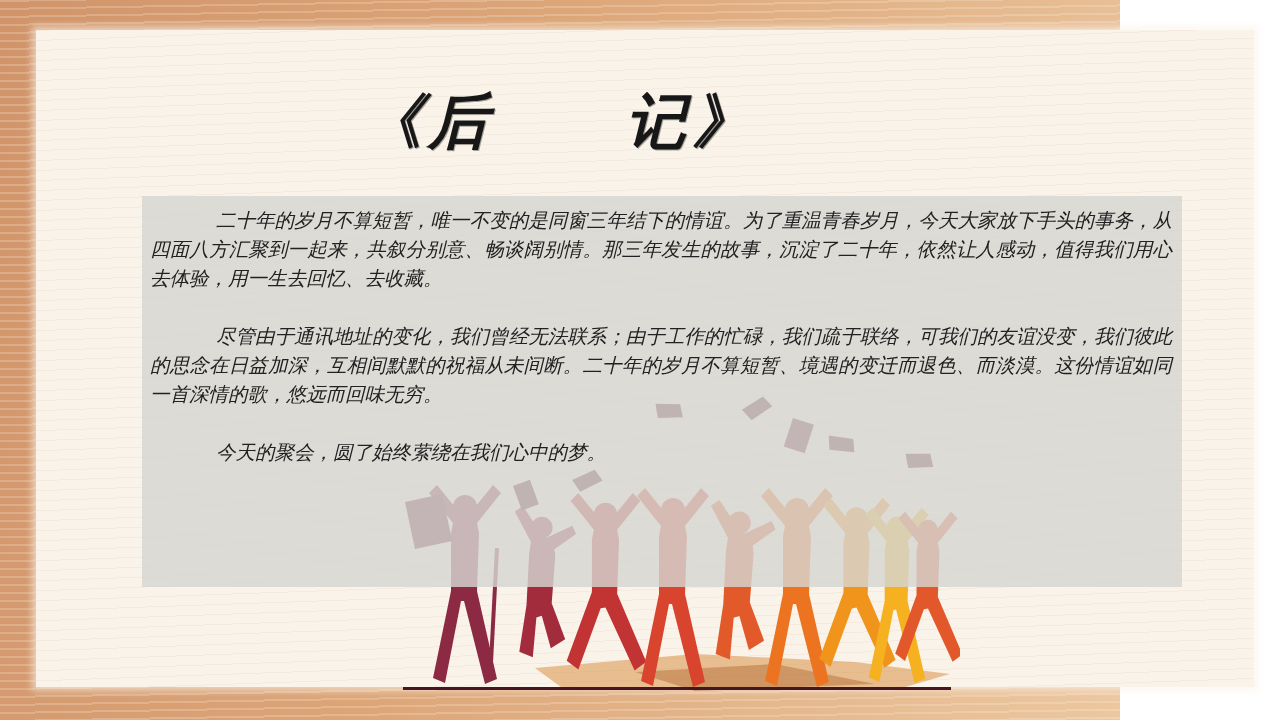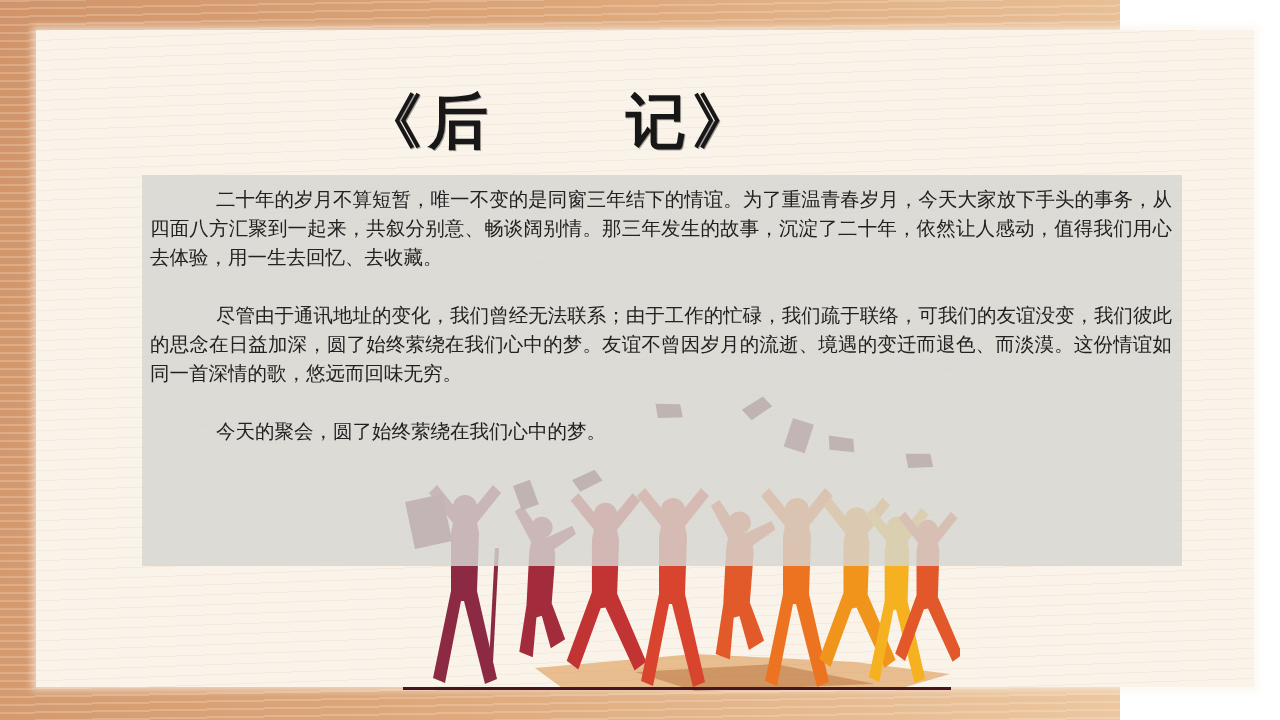--- a/index.html
+++ b/index.html
@@ -6,37 +6,38 @@
   body {
     width: 1280px; height: 720px; overflow: hidden;
     font-family: "Liberation Sans", "DejaVu Sans", sans-serif;
   }
   .slide {
     position: relative; width: 1120px; height: 720px;
     background-color: #dba77b;
     background-image:
       repeating-linear-gradient(179deg, rgba(255,246,232,0.22) 0 2px, rgba(0,0,0,0) 2px 8px),
       linear-gradient(105deg, #d1946a 0%, #dda77a 45%, #ecc7a0 100%);
+    font-style: italic;
   }
   .panel {
     position: absolute; left: 36px; top: 30px; width: 1218px; height: 657px;
     background-color: #faf3e9;
     background-image:
       repeating-linear-gradient(178deg, rgba(200,155,115,0.10) 0 1px, rgba(0,0,0,0) 1px 10px);
     box-shadow: 0 0 7px 4px rgba(250,243,233,0.6);
   }
   .title {
     position: absolute; left: 0; right: 0; top: 82px; z-index: 3;
     text-align: center; font-size: 60px; font-weight: bold;
     letter-spacing: 6px; color: #171717;
     text-shadow: 1px 1px 0 rgba(0,0,0,0.35);
   }
   .grads-svg { position: absolute; left: 395px; top: 388px; z-index: 1; }
   .textbox {
-    position: absolute; left: 142px; top: 175px; width: 1040px; height: 391px;
+    position: absolute; left: 142px; top: 196px; width: 1040px; height: 391px;
     box-sizing: border-box; padding: 10px 10px 0 8px; z-index: 2;
     background: rgba(214,213,210,0.82);
     font-size: 19.5px; line-height: 29px; color: #212121;
     text-align: justify;
   }
   .textbox p { margin: 0 0 29px 0; text-indent: 66px; }
   .textbox p:last-child { margin-bottom: 0; }
 </style>
 </head>
 <body>
@@ -110,17 +111,17 @@
     <polygon points="0,6 24,0 30,12 6,19" transform="translate(345,16) rotate(-18)" fill="#5d1c2a"></polygon>
     <polygon points="0,6 24,0 30,12 6,19" transform="translate(436,42) rotate(22)" fill="#5d1c2a"></polygon>
     <polygon points="0,6 24,0 30,12 6,19" transform="translate(176,86) rotate(-10)" fill="#5d1c2a"></polygon>
     <polygon points="0,6 24,0 30,12 6,19" transform="translate(512,60) rotate(14)" fill="#5d1c2a"></polygon>
 
     <rect x="8" y="299" width="548" height="3" fill="#451521"></rect>
   </svg>
 
   <div class="textbox">
     <p>二十年的岁月不算短暂，唯一不变的是同窗三年结下的情谊。为了重温青春岁月，今天大家放下手头的事务，从四面八方汇聚到一起来，共叙分别意、畅谈阔别情。那三年发生的故事，沉淀了二十年，依然让人感动，值得我们用心去体验，用一生去回忆、去收藏。</p>
-    <p>尽管由于通讯地址的变化，我们曾经无法联系；由于工作的忙碌，我们疏于联络，可我们的友谊没变，我们彼此的思念在日益加深，圆了始终萦绕在我们心中的梦。友谊不曾因岁月的流逝、境遇的变迁而退色、而淡漠。这份情谊如同一首深情的歌，悠远而回味无穷。</p>
+    <p>尽管由于通讯地址的变化，我们曾经无法联系；由于工作的忙碌，我们疏于联络，可我们的友谊没变，我们彼此的思念在日益加深，互相间默默的祝福从未间断。二十年的岁月不算短暂、境遇的变迁而退色、而淡漠。这份情谊如同一首深情的歌，悠远而回味无穷。</p>
     <p>今天的聚会，圆了始终萦绕在我们心中的梦。</p>
   </div>
 
 </div>
 
 </body></html>

